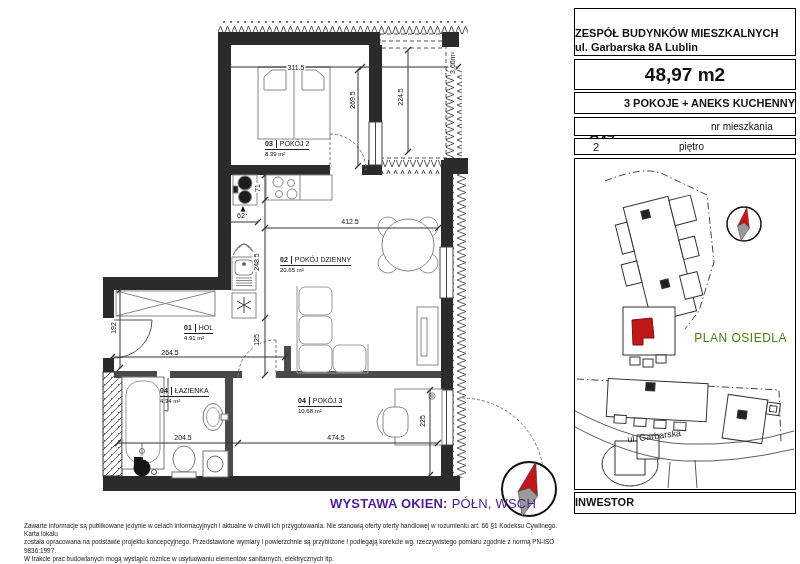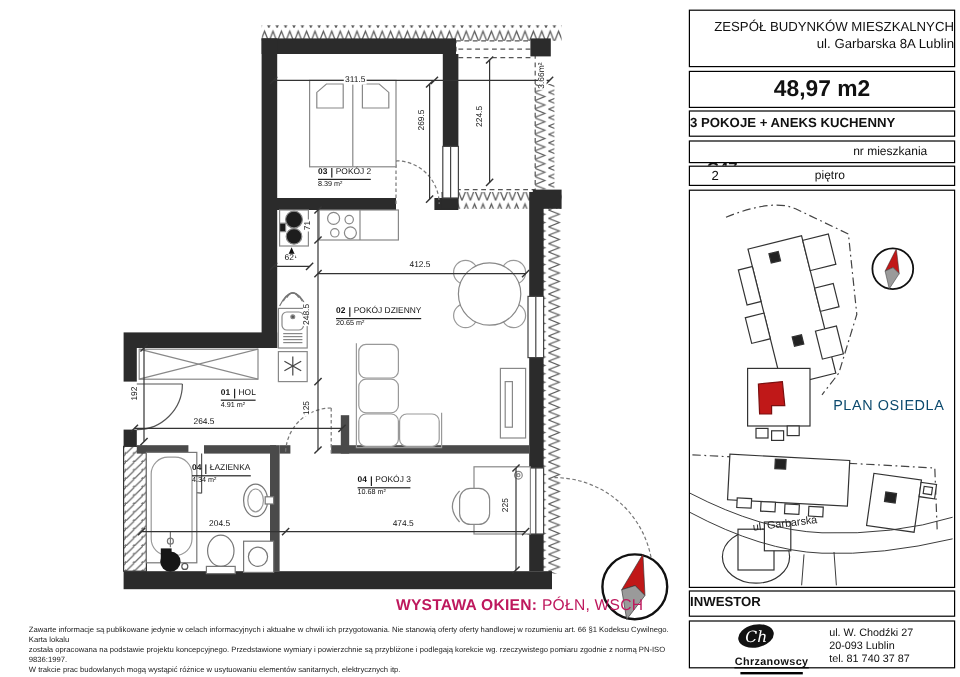--- a/index.html
+++ b/index.html
@@ -8,38 +8,38 @@
   svg{display:block;}
   .abs{position:absolute;}
   
   .room-label{position:absolute;font-size:7px;line-height:1.15;color:#111;white-space:nowrap;}
   .rl-top{display:flex;align-items:flex-end;border-bottom:1px solid #222;padding-bottom:1px;}
   .rl-num{font-weight:bold;border-right:1px solid #222;padding-right:3px;margin-right:3px;}
   .rl-area{font-size:6px;padding-top:1px;}
   .dim{position:absolute;font-size:7px;color:#111;white-space:nowrap;background:#fff;
        padding:0 1px;transform:translate(-50%,-50%);}
   .dim.v{transform:translate(-50%,-50%) rotate(-90deg);}
-  .exposure{position:absolute;left:330px;top:496px;font-size:13px;letter-spacing:.2px;color:#be185d;}
+  .exposure{position:absolute;left:330px;top:496px;font-size:13px;letter-spacing:.2px;color:#4c1d95;}
   .exposure b{margin-right:4px;}
   
   .footer{position:absolute;left:24px;top:522px;width:548px;font-size:6.4px;line-height:8.2px;color:#1a1a1a;}
   
   .panel{position:absolute;left:574px;top:8px;width:222px;}
   .pbox{border:1.5px solid #000;margin-bottom:2.5px;box-sizing:border-box;background:#fff;position:relative;}
-  .b-title{height:48px;text-align:right;padding-top:7px;font-weight:normal;font-size:11px;line-height:14px;}
+  .b-title{height:48px;text-align:left;padding-top:17px;font-weight:bold;font-size:11px;line-height:14px;}
   .b-area{height:31px;text-align:center;font-weight:bold;font-size:19px;line-height:29px;}
-  .b-layout{height:22px;text-align:left;font-weight:bold;font-size:11px;line-height:20px;}
+  .b-layout{height:22px;text-align:right;font-weight:bold;font-size:11px;line-height:20px;}
   .b-apt{height:19px;}
   .b-apt .big{position:absolute;left:14px;top:14px;font-weight:bold;font-size:14px;}
   .b-apt .lbl{position:absolute;left:104px;top:3px;font-size:10px;margin-left:32px;}
   .b-floor{height:17px;}
   .b-floor .big{position:absolute;left:18px;top:2px;font-size:11px;}
   .b-floor .lbl{position:absolute;left:104px;top:2px;font-size:10px;}
   .b-site{height:332px;overflow:hidden;}
-  .site-title{position:absolute;right:8px;top:172px;font-size:12px;letter-spacing:.5px;color:#0c4a6e;}
+  .site-title{position:absolute;right:8px;top:172px;font-size:12px;letter-spacing:.5px;color:#4d7c0f;}
   .b-inv{height:22px;text-align:left;font-weight:bold;font-size:11px;line-height:19px;}
   .b-logo{height:40px;}
   .logo-wrap{position:absolute;left:33px;top:1px;width:70px;text-align:center;}
   .logo-name{font-size:9px;font-weight:bold;letter-spacing:.3px;border-bottom:1px solid #000;
              display:inline-block;padding-bottom:0;}
   .logo-bar{width:52px;height:2px;background:#000;margin:1px auto 0;}
   .inv-addr{position:absolute;left:116px;top:4px;font-size:9px;line-height:11px;}
 </style>
 </head>
 <body>
@@ -405,30 +405,15 @@
             <polygon points="169,82 163,68 169,64 175,68" fill="#9a9a9a" stroke="#333" stroke-width="0.4"></polygon>
           </g>
         </g>
       </svg>
       <div class="site-title">PLAN OSIEDLA</div>
     </div>
 
     <div class="pbox b-inv">
       <span>INWESTOR</span>
     </div>
-    <div class="pbox b-logo">
-      <div class="logo-wrap">
-        <svg width="44" height="22" viewBox="0 0 44 22">
-          <ellipse cx="22" cy="11" rx="15" ry="9.5" transform="rotate(-12 22 11)" fill="#111"></ellipse>
-          <text x="13" y="16" font-size="13" font-style="italic" fill="#fff" font-family="DejaVu Serif, serif">Ch</text>
-        </svg>
-        <div><span class="logo-name">Chrzanowscy</span></div>
-        <div class="logo-bar"></div>
-      </div>
-      <div class="inv-addr">
-        <div>ul. W. Chodźki 27</div>
-        <div>20-093 Lublin</div>
-        <div>tel. 81 740 37 87</div>
-      </div>
-    </div>
   </div>
 
 </div>
 
 </body></html>

